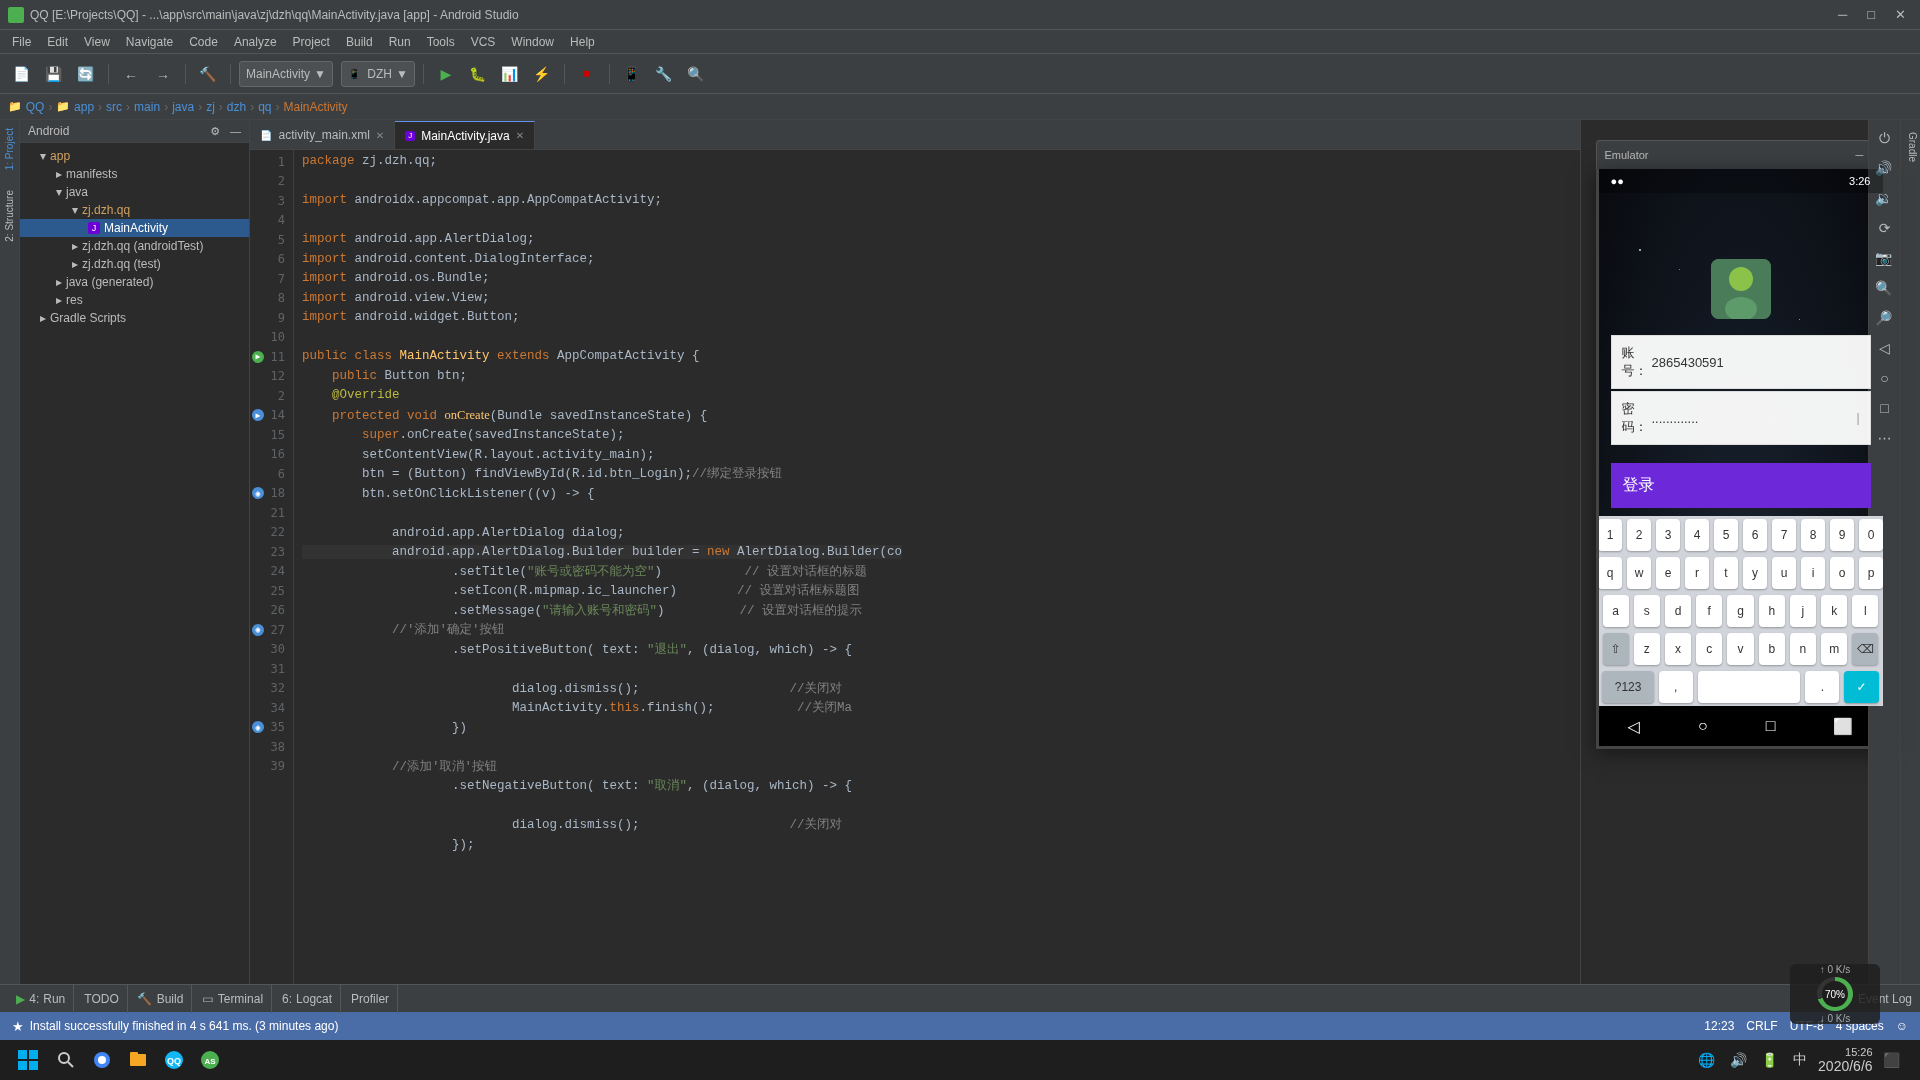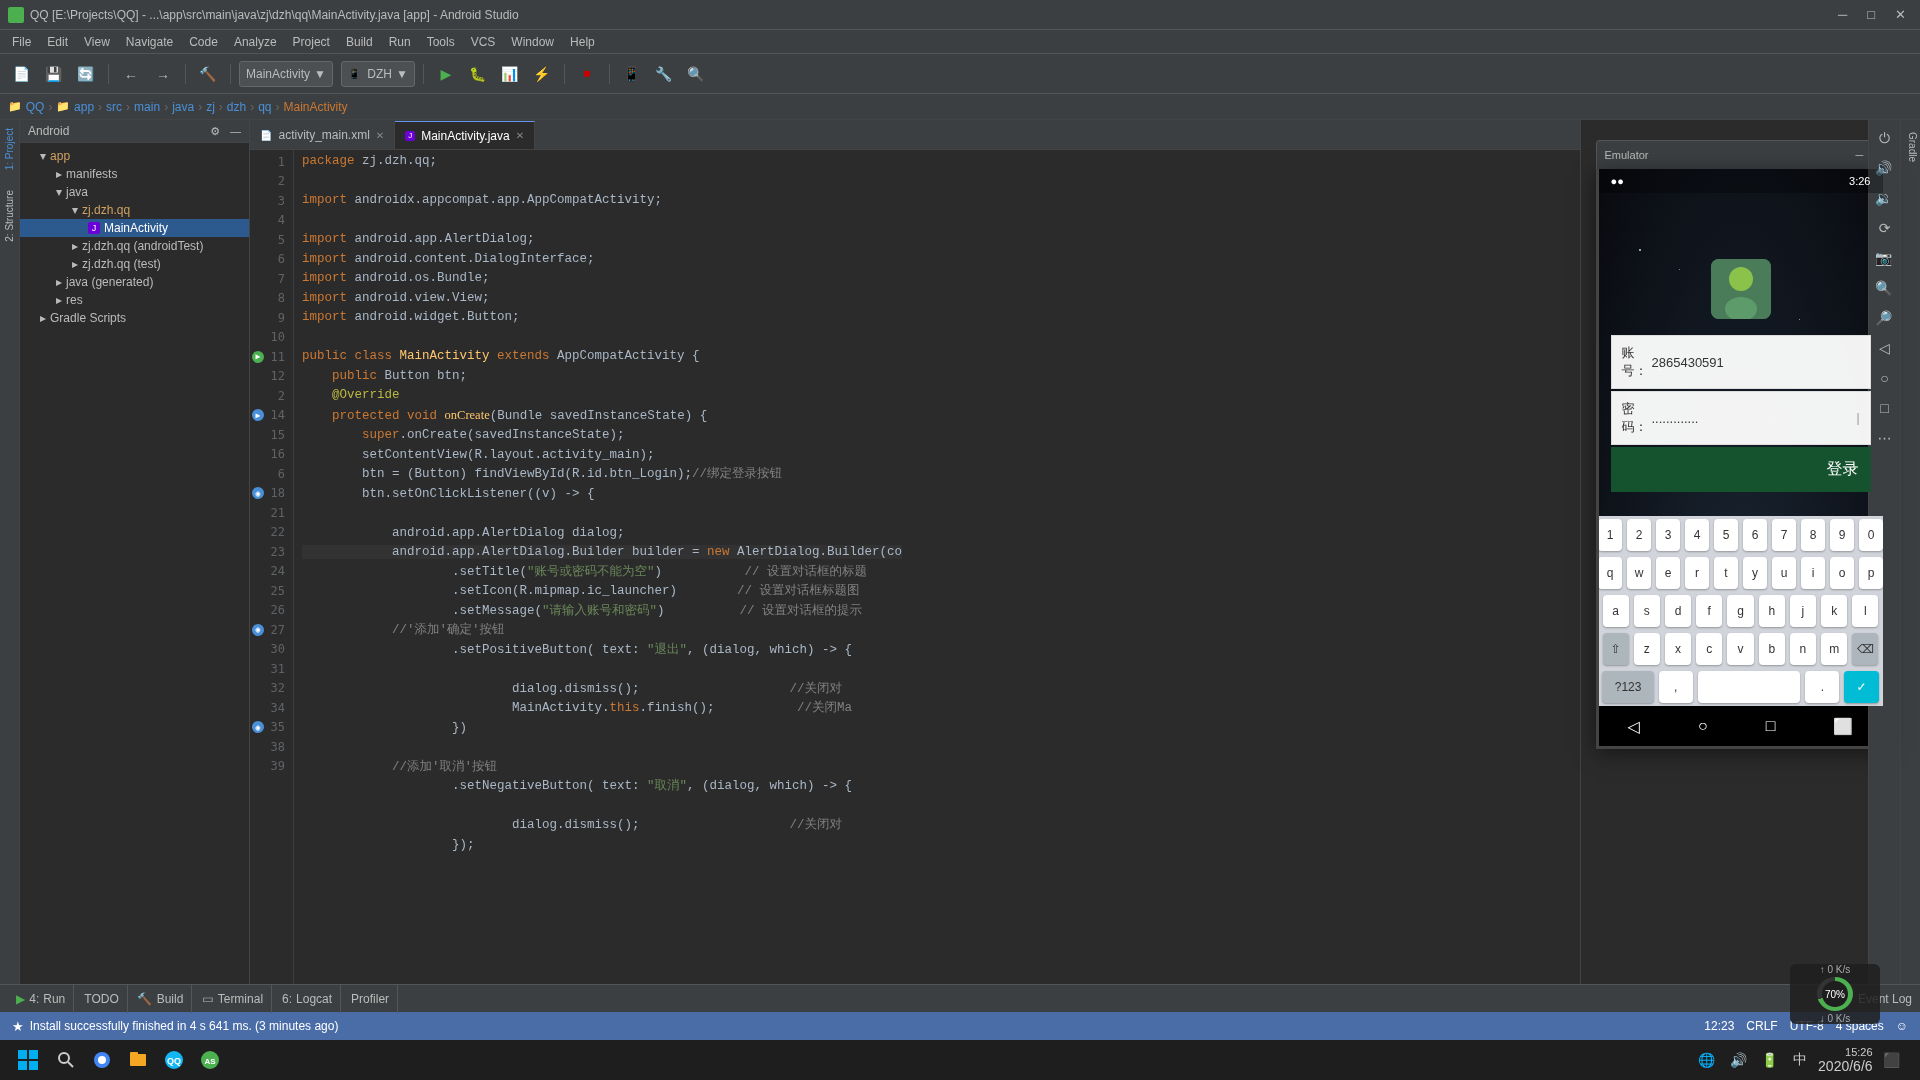--- a/index.html
+++ b/index.html
@@ -294,26 +294,26 @@
       width: 30px;
       flex-shrink: 0;
     }
     .phone-input-value {
       color: #333;
       font-size: 13px;
       flex: 1;
     }
 
     #phone-login-btn {
-      background: #14532d;
+      background: #6d28d9;
       color: #fff;
-      text-align: right;
+      text-align: left;
       padding: 12px;
       font-size: 16px;
-      margin-top: 2px;
+      margin-top: 18px;
       cursor: pointer;
     }
 
     
     #phone-keyboard {
       position: absolute;
       bottom: 40px;
       left: 0; right: 0;
       background: #d1d5db;
       z-index: 20;

